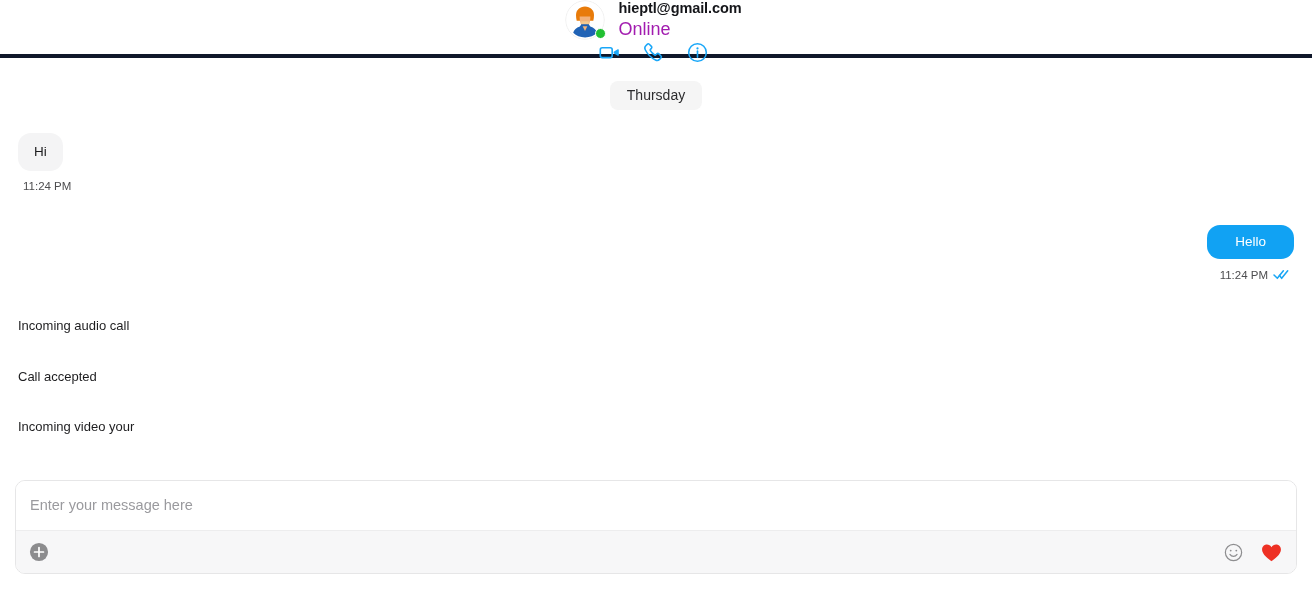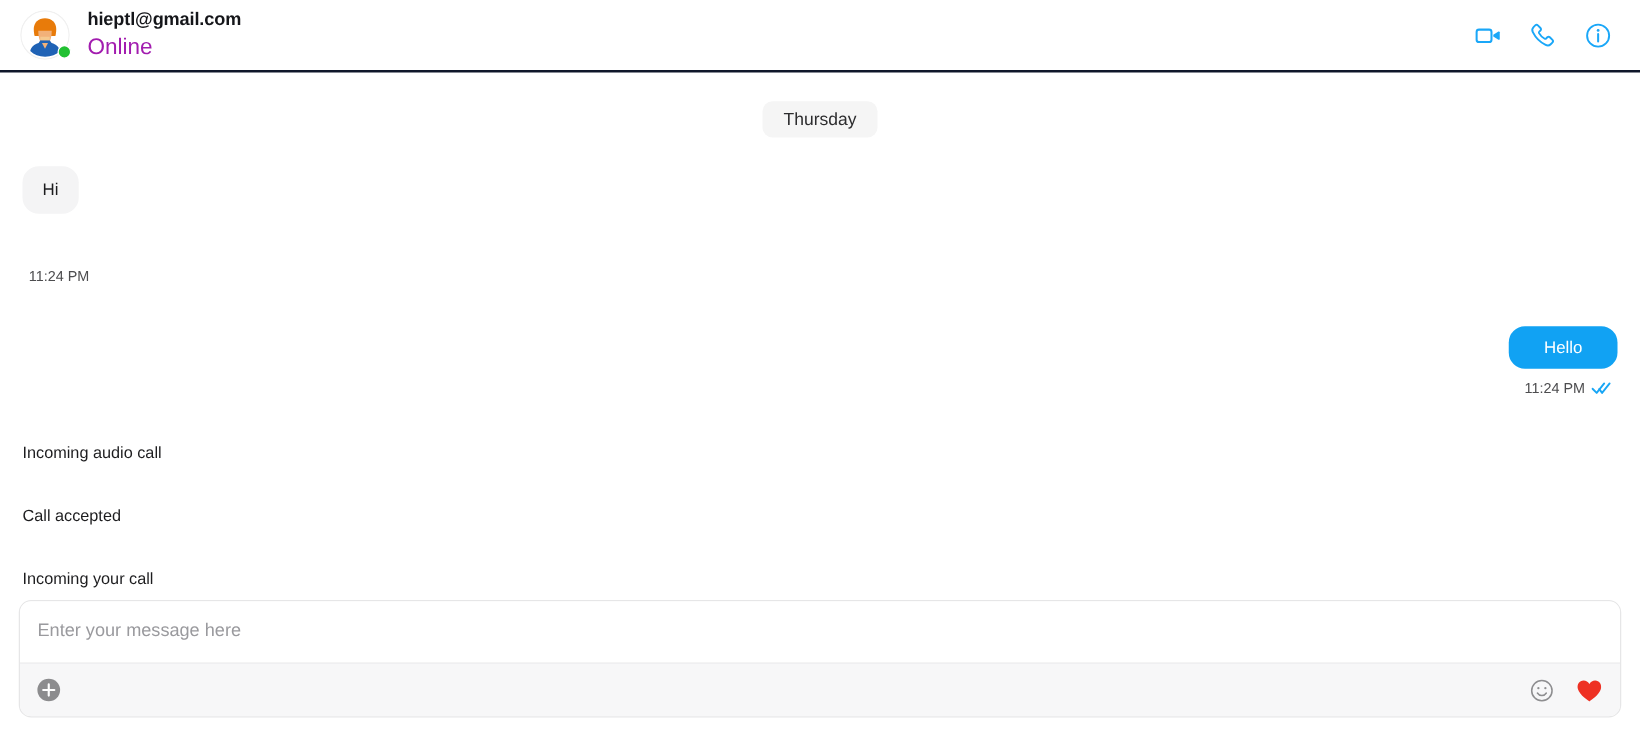--- a/index.html
+++ b/index.html
@@ -22,25 +22,26 @@
     display: flex;
     flex-direction: column;
     background: #ffffff;
   }
 
   
   .chat-header {
     height: 58px;
     min-height: 58px;
     box-sizing: border-box;
-    border-bottom: 2px solid #0f172a;
+    border-bottom: 4px solid #0f172a;
     display: flex;
     align-items: center;
     padding: 0 22px 0 16px;
     background: #ffffff;
+    flex-direction: column;
   }
   .header-left {
     display: flex;
     align-items: center;
     flex: 1;
   }
   .avatar-wrap {
     position: relative;
     width: 40px;
     height: 40px;
@@ -119,21 +120,21 @@
     line-height: 1.2;
   }
 
   .msg-row {
     display: flex;
     flex-direction: column;
   }
   .msg-row.incoming { align-items: flex-start; }
   .msg-row.outgoing { align-items: flex-end; }
 
-  .row-in { margin-top: 23px; gap: 36px; }
+  .row-in { margin-top: 23px; }
   .row-out { margin-top: 33px; }
 
   .bubble {
     border-radius: 13px;
     font-size: 13.5px;
     line-height: 1.2;
     max-width: 60%;
     word-wrap: break-word;
   }
   .bubble.in {
@@ -294,21 +295,21 @@
           <svg width="17" height="13" viewBox="0 0 20 14" fill="none">
             <path d="M1.2 7.6L5.1 11.5L12.2 2.6" stroke="#19a6f5" stroke-width="1.8" stroke-linecap="round" stroke-linejoin="round"></path>
             <path d="M7.6 7.9L10.2 11.5L17.3 2.6" stroke="#19a6f5" stroke-width="1.8" stroke-linecap="round" stroke-linejoin="round"></path>
           </svg>
         </span>
       </div>
     </div>
 
     <div class="system-msg sys-0">Incoming audio call</div>
     <div class="system-msg sys-n">Call accepted</div>
-    <div class="system-msg sys-n">Incoming your call</div>
+    <div class="system-msg sys-n">Incoming video your</div>
 
   </div>
 
   <div class="composer-wrap">
     <div class="composer">
 
       <div class="composer-input-area">
         <input class="composer-input" type="text" autofocus="" placeholder="Enter your message here" style="">
       </div>
 

